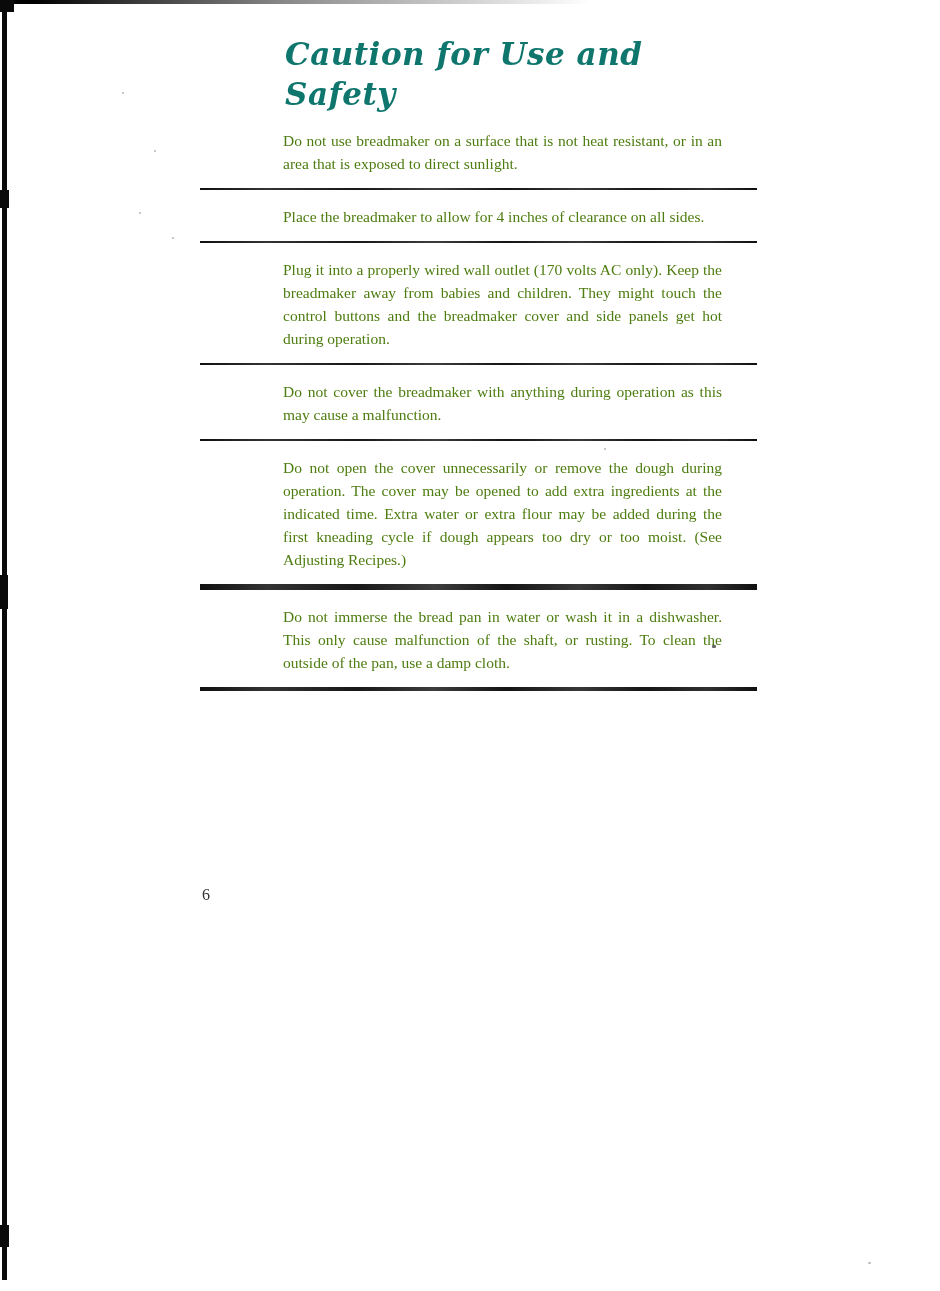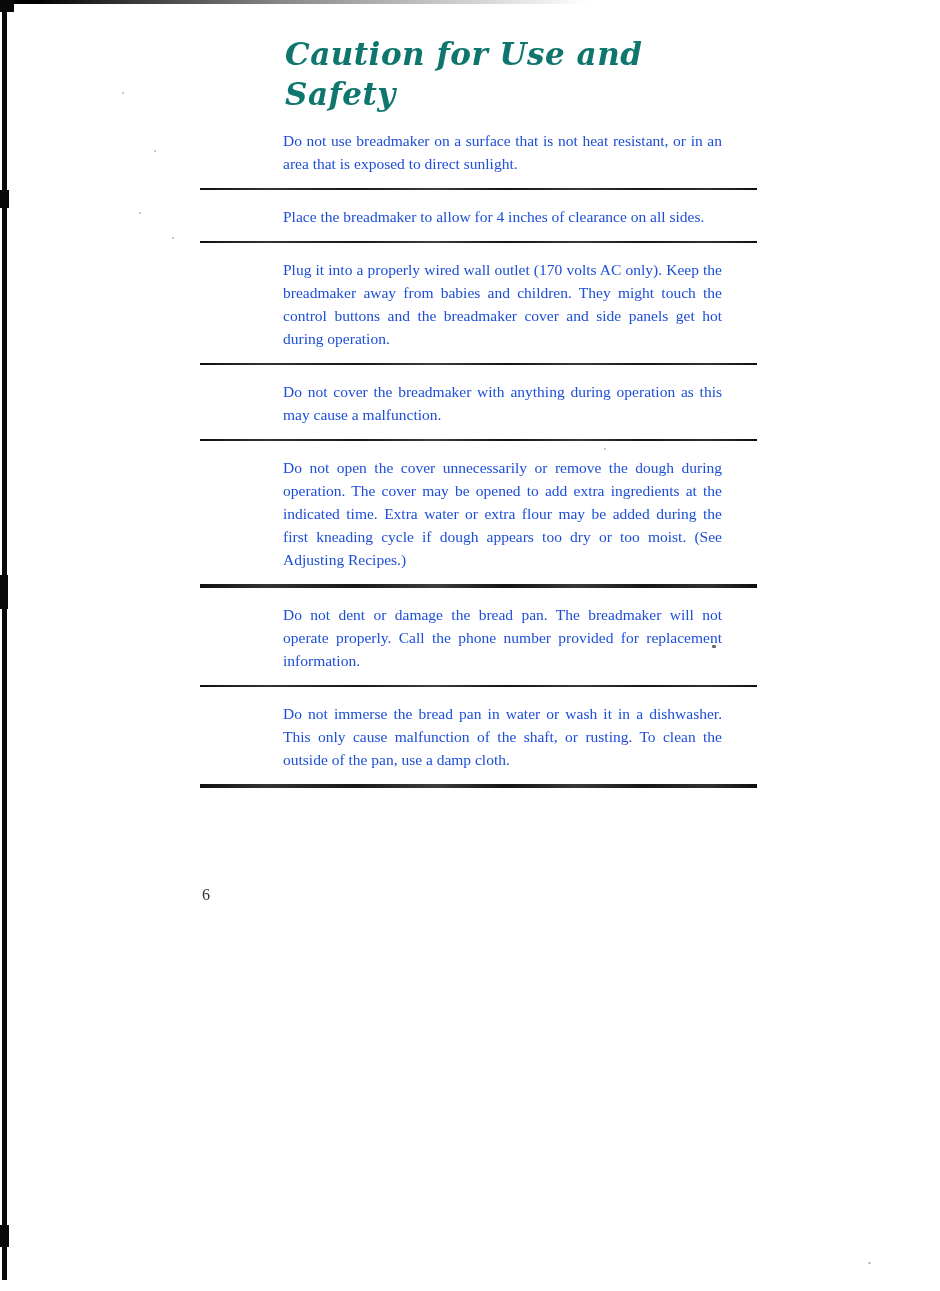--- a/index.html
+++ b/index.html
@@ -64,21 +64,21 @@
     font-size: 31px;
     line-height: 40px;
     letter-spacing: 0.5px;
     color: #0f766e;
   }
   .caution p {
     margin: 15px 35px 13px 83px;
     font-size: 15.5px;
     line-height: 23px;
     text-align: justify;
-    color: #1d4ed8;
+    color: #4d7c0f;
   }
   .rule {
     height: 2px;
     background: linear-gradient(90deg,
       #101010 0%, #333 12%, #181818 28%, #3d3d3d 42%, #141414 55%,
       #383838 68%, #161616 80%, #303030 91%, #101010 100%);
   }
   .page-number {
     position: absolute;
     left: 202px;
@@ -131,21 +131,20 @@
   <div class="caution">
     <p>Do not open the cover unnecessarily or remove the dough during operation. The cover may be opened to add extra ingredients at the indicated time. Extra water or extra flour may be added during the first kneading cycle if dough appears too dry or too moist. (See Adjusting Recipes.)</p>
     <div class="rule"></div>
   </div>
 
   <div class="caution">
     <div class="rule"></div>
   </div>
 
   <div class="caution">
-    <p>Do not dent or damage the bread pan. The breadmaker will not operate properly. Call the phone number provided for replacement information.</p>
     <div class="rule"></div>
   </div>
 
   <div class="caution">
     <p>Do not immerse the bread pan in water or wash it in a dishwasher. This only cause malfunction of the shaft, or rusting. To clean the outside of the pan, use a damp cloth.</p>
     <div class="rule"></div>
   </div>
 
   <div class="caution">
     <div class="rule"></div>

